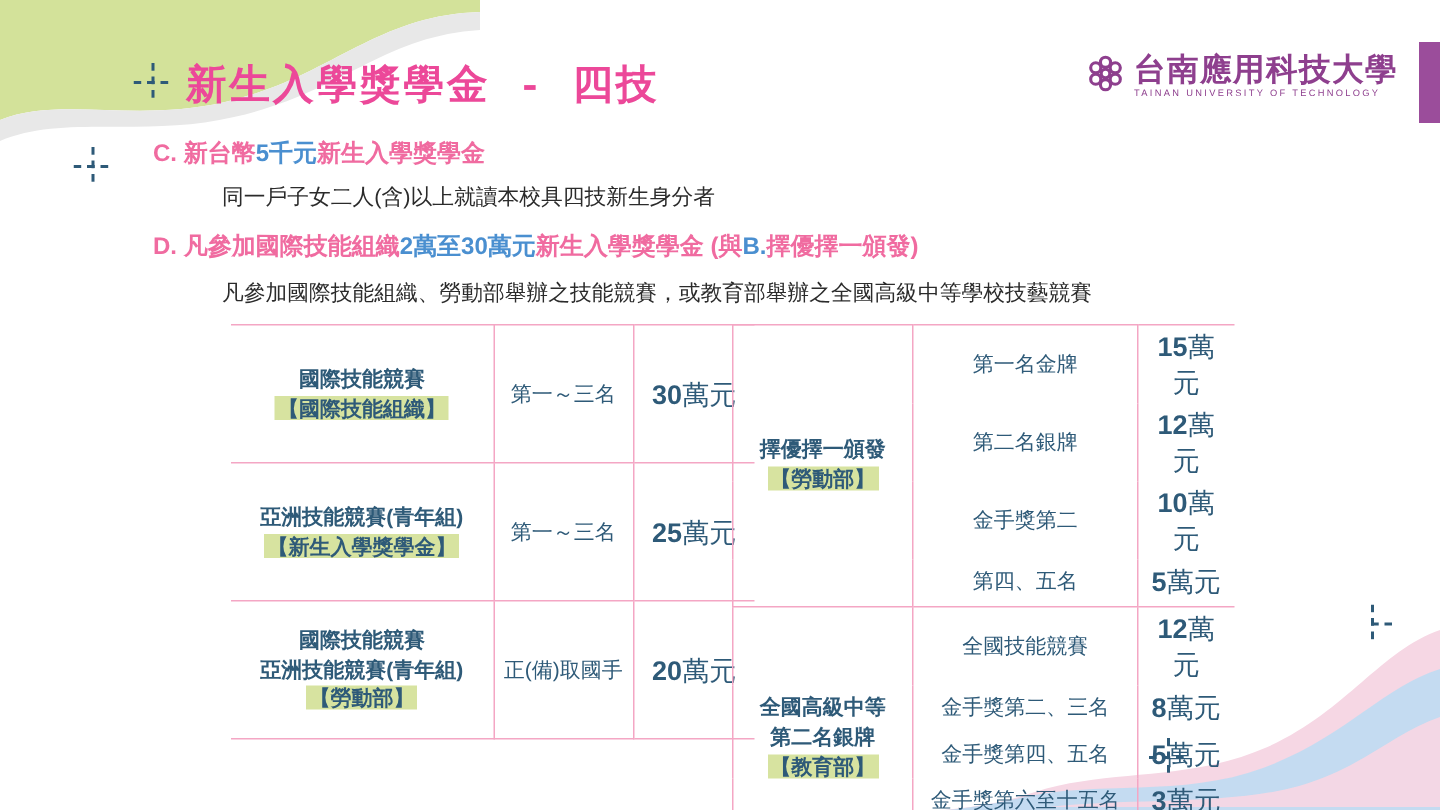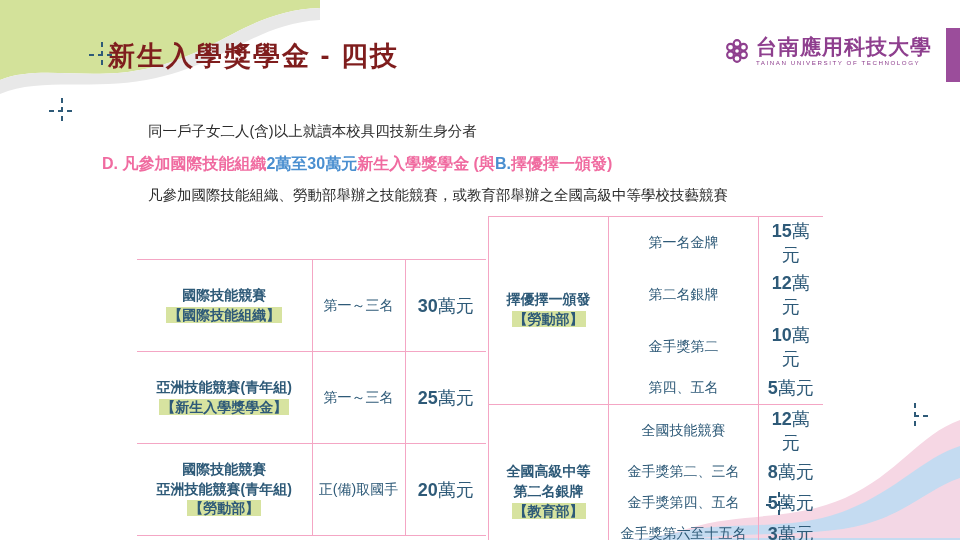--- a/index.html
+++ b/index.html
@@ -56,36 +56,37 @@
   }
 
   #crosshair-title   { left: 89px;  top: 42px; }
   #crosshair-left    { left: 49px;  top: 98px; }
   #crosshair-right   { left: 902px; top: 403px; }
   #crosshair-bottom  { left: 766px; top: 492px; }
 
   
   #page-title {
     position: absolute;
-    left: 108px;
+    left: 124px;
     top: 38px;
     font-size: 27px;
     font-weight: bold;
-    color: #7f1d1d;
+    color: #ec4899;
     letter-spacing: 2px;
     white-space: nowrap;
+    font-family: Liberation Mono, monospace;
   }
 
   
   #logo {
     position: absolute;
     right: 28px;
     top: 36px;
     display: flex;
-    align-items: center;
+    align-items: flex-start;
     gap: 6px;
   }
   #logo-mark { width: 26px; height: 26px; display: block; }
   #logo-text-wrap { display: flex; flex-direction: column; line-height: 1; }
   #logo-name-cn {
     font-size: 21px;
     font-weight: bold;
     color: #8e3f8e;
     letter-spacing: 1px;
     white-space: nowrap;
@@ -132,21 +133,21 @@
     border-right: 1px solid #f4a6c4;
     text-align: center;
     vertical-align: middle;
     color: #2e5a78;
     font-size: 14px;
     padding: 2px 4px;
   }
   .sch-table td.no-l { border-left: none; }
   .sch-table td.no-r { border-right: none; }
 
-  #table-left  { left: 137px; top: 216px; width: 349px; margin-top: 43px; }
+  #table-left  { left: 154px; top: 216px; width: 349px; }
   #table-right { left: 488px; top: 216px; width: 334px; }
 
   td.cat {
     font-weight: bold;
     font-size: 14px;
     line-height: 1.42;
   }
   .tag {
     background: #d7e3a0;
     font-weight: bold;
@@ -195,20 +196,23 @@
         <circle cx="10" cy="25.8" r="5.2"></circle>
         <circle cx="10" cy="14.2" r="5.2"></circle>
       </g>
     </svg>
     <div id="logo-text-wrap">
       <div id="logo-name-cn">台南應用科技大學</div>
       <div id="logo-name-en">TAINAN UNIVERSITY OF TECHNOLOGY</div>
     </div>
   </div>
 
+  <div class="section-head" id="section-c-head">
+    <span class="pink">C. </span><span class="pink">新台幣</span><span class="blue">5千元</span><span class="pink">新生入學獎學金</span>
+  </div>
   <div class="section-body" id="section-c-body">同一戶子女二人(含)以上就讀本校具四技新生身分者</div>
 
   <div class="section-head" id="section-d-head">
     <span class="pink">D. </span><span class="pink">凡參加國際技能組織</span><span class="blue">2萬至30萬元</span><span class="pink">新生入學獎學金</span><span class="pink"> (與</span><span class="blue">B.</span><span class="pink">擇優擇一頒發)</span>
   </div>
   <div class="section-body" id="section-d-body">凡參加國際技能組織、勞動部舉辦之技能競賽，或教育部舉辦之全國高級中等學校技藝競賽</div>
 
   <table class="sch-table" id="table-left">
     <colgroup>
         <col style="width:175px">

